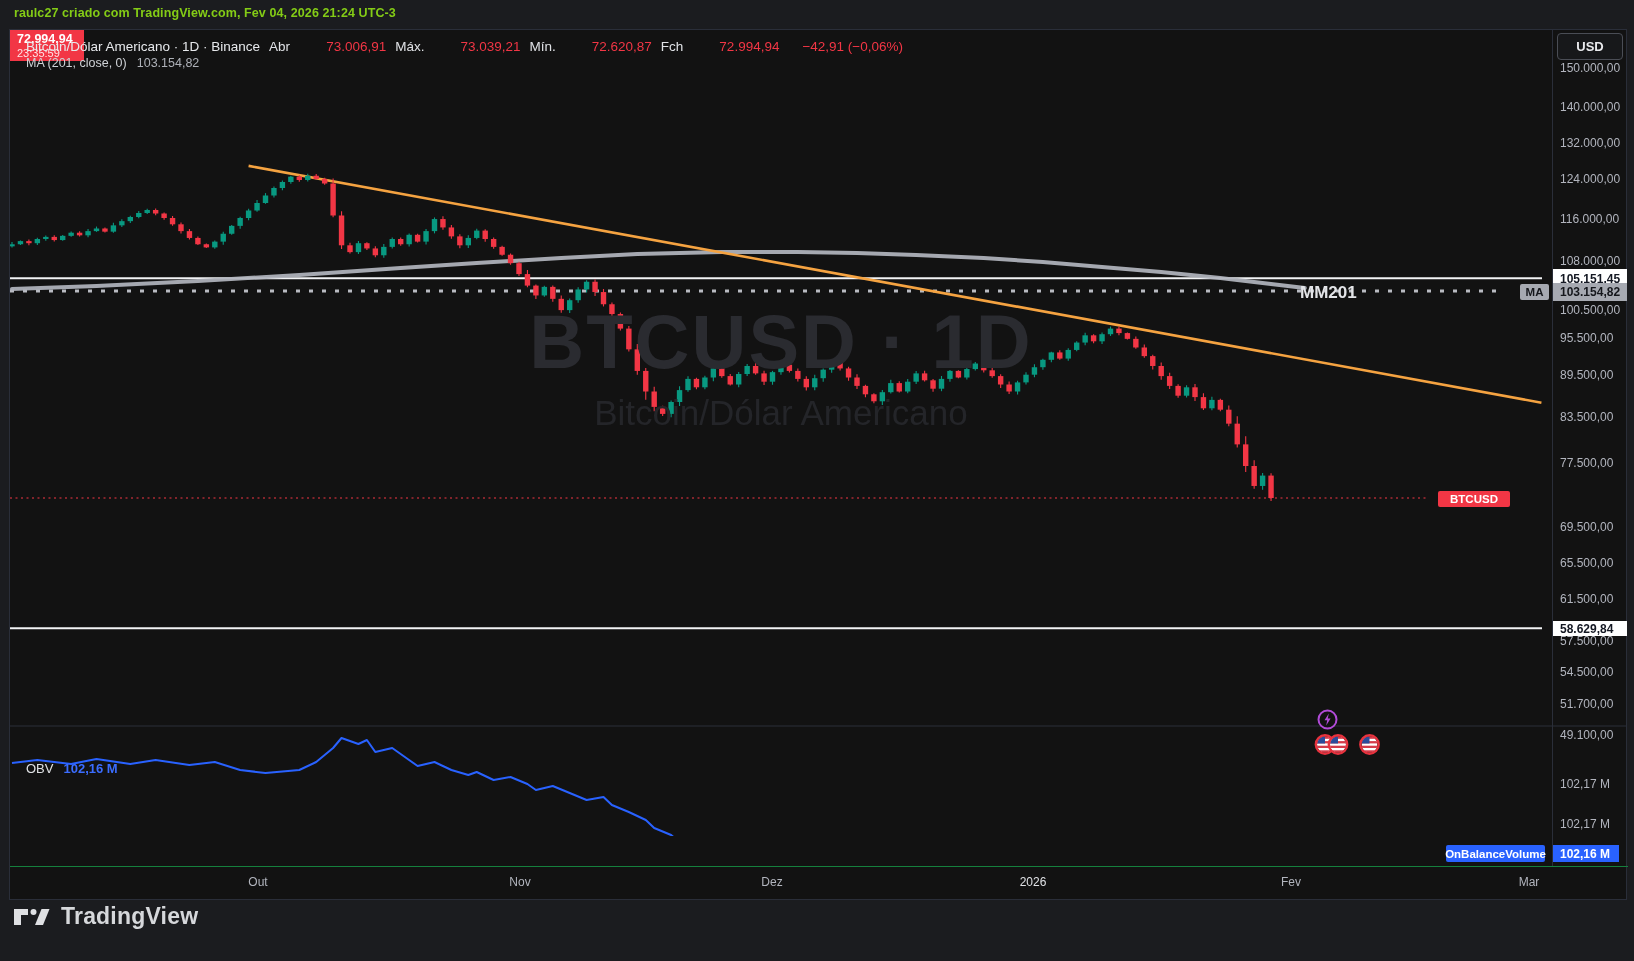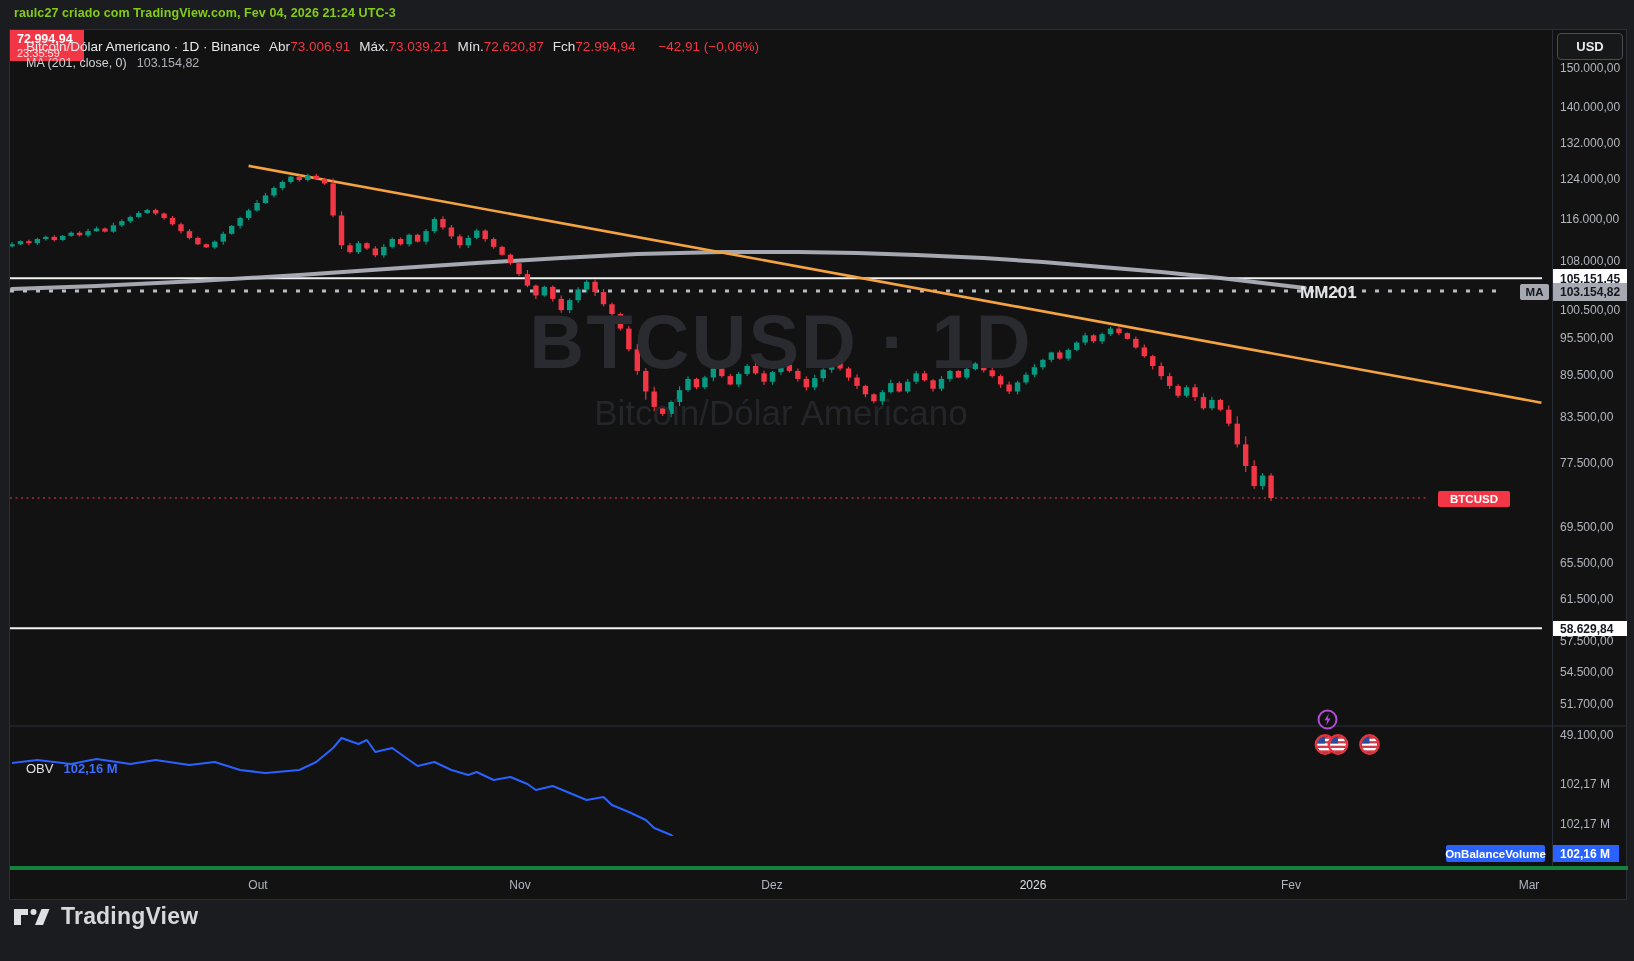--- a/index.html
+++ b/index.html
@@ -4,21 +4,21 @@
 <style>
   html,body{margin:0;padding:0;background:#1b1c1f;width:1634px;height:961px;overflow:hidden;
     font-family:"Liberation Sans", sans-serif;-webkit-font-smoothing:antialiased;}
   .stage{position:relative;width:1634px;height:961px;}
   .abs{position:absolute;}
   .attribution{left:14px;top:6px;font-size:12.5px;font-weight:700;color:#84cc16;letter-spacing:.1px;}
   .widget{left:9px;top:29px;width:1618px;height:871px;background:#121212;border:1px solid #2a2e39;box-sizing:border-box;}
   #chart-svg{position:absolute;left:0;top:0;}
   .legend{left:16px;top:9px;font-size:13.5px;color:#e7e9ec;white-space:nowrap;z-index:6;}
   .legend .lab{color:#e0e2e6;margin-left:9px;}
-  .legend .val{color:#f23645;}
+  .legend .val{color:#f23645;margin-left:36px;}
   .legend .chg{color:#f23645;margin-left:23px;}
   .legend2{left:16px;top:26px;font-size:12.5px;color:#cfd2d6;z-index:6;}
   .legend2 .maval{color:#aeb1b8;margin-left:10px;}
   .obv-legend{left:16px;top:731px;font-size:13px;color:#dfe1e4;z-index:6;}
   .obv-legend .obvval{color:#3b6dff;margin-left:10px;font-weight:600;}
   .watermark{left:0;top:0;width:1542px;text-align:center;z-index:1;pointer-events:none;}
   .wm1{margin-top:268px;font-size:76px;font-weight:700;color:#2a2b30;letter-spacing:2px;}
   .wm2{margin-top:8px;font-size:35px;color:#242529;}
   .mm201{left:1290px;top:253px;font-size:17px;font-weight:700;color:#e3e4e7;z-index:5;}
   
@@ -27,21 +27,21 @@
   .usd-btn{left:1547px;top:3px;width:64px;height:25px;border:1px solid #4a4d55;border-radius:4px;
     color:#e8e9ec;font-size:13px;font-weight:700;text-align:center;line-height:25px;z-index:7;background:#17181a;}
   .badge{position:absolute;font-size:12px;line-height:1;display:flex;align-items:center;z-index:6;box-sizing:border-box;}
   .badge-white{background:#ffffff;color:#131722;}
   .badge-gray{background:#a6a9b1;color:#15171c;}
   .chip{position:absolute;font-size:11.5px;font-weight:700;display:flex;align-items:center;justify-content:center;z-index:6;border-radius:2px;box-sizing:border-box;}
   .price-badge-red{left:1543px;top:459px;width:74px;height:31px;background:#f23645;color:#fff;z-index:6;
     display:flex;flex-direction:column;justify-content:center;padding-left:7px;box-sizing:border-box;}
   .price-badge-red .p{font-size:12.5px;font-weight:700;}
   .price-badge-red .cd{font-size:11px;margin-top:1px;color:#ffe1e4;}
-  .time-axis{left:0;top:836px;width:1618px;height:33px;border-top:4px solid #15803d;z-index:4;}
+  .time-axis{left:0;top:836px;width:1618px;height:33px;border-top:1px solid #15803d;z-index:4;}
   .t-tick{position:absolute;top:8px;transform:translateX(-50%);font-size:12px;color:#b2b5be;}
   .t-tick.year{color:#dfe1e5;}
   .tv-logo{left:13px;top:903px;display:flex;align-items:center;gap:10px;z-index:3;}
   .tv-logo .txt{font-size:23px;font-weight:700;color:#d6d8db;letter-spacing:.2px;}
   .icn{position:absolute;z-index:6;}
 </style>
 </head>
 <body>
 
 <div class="stage">

